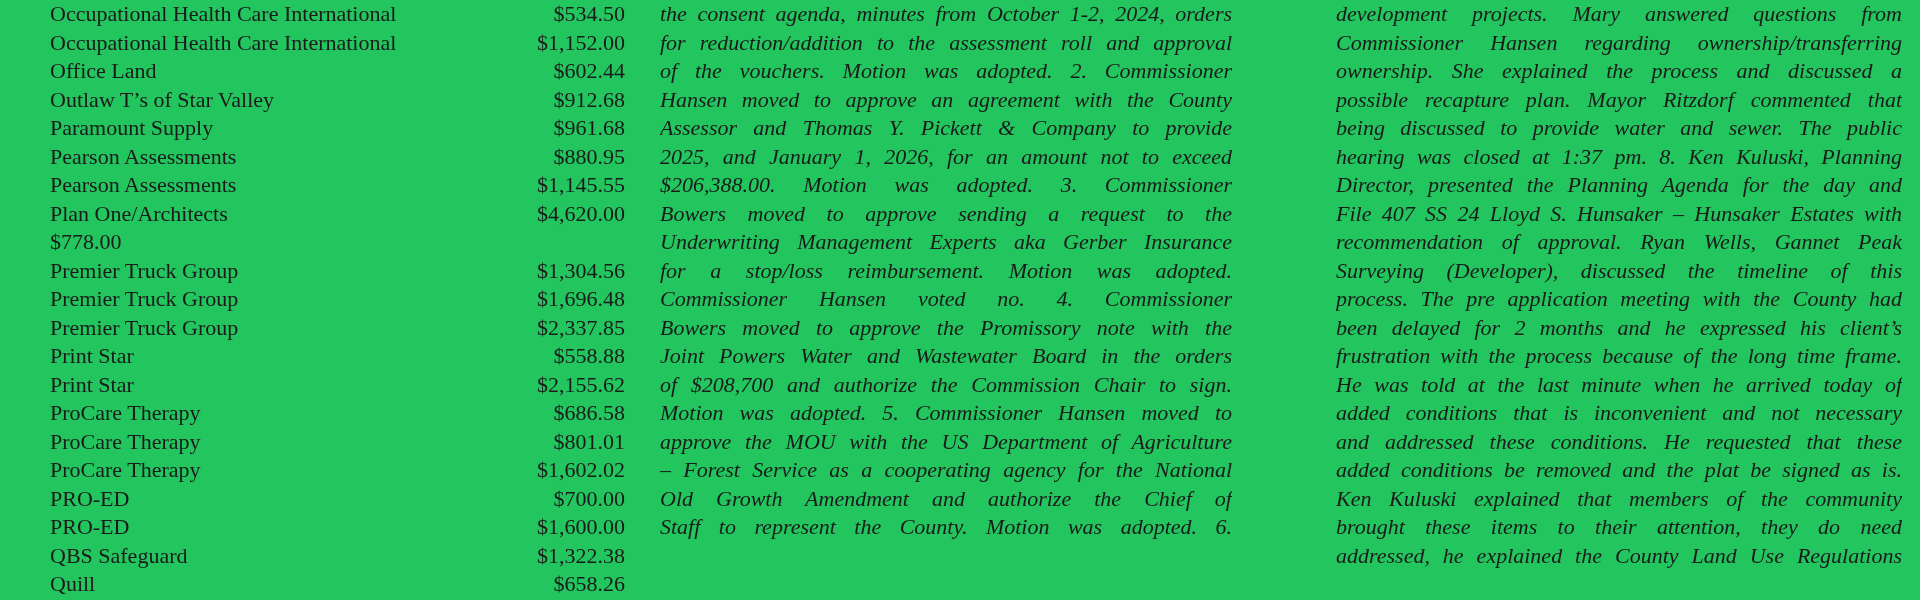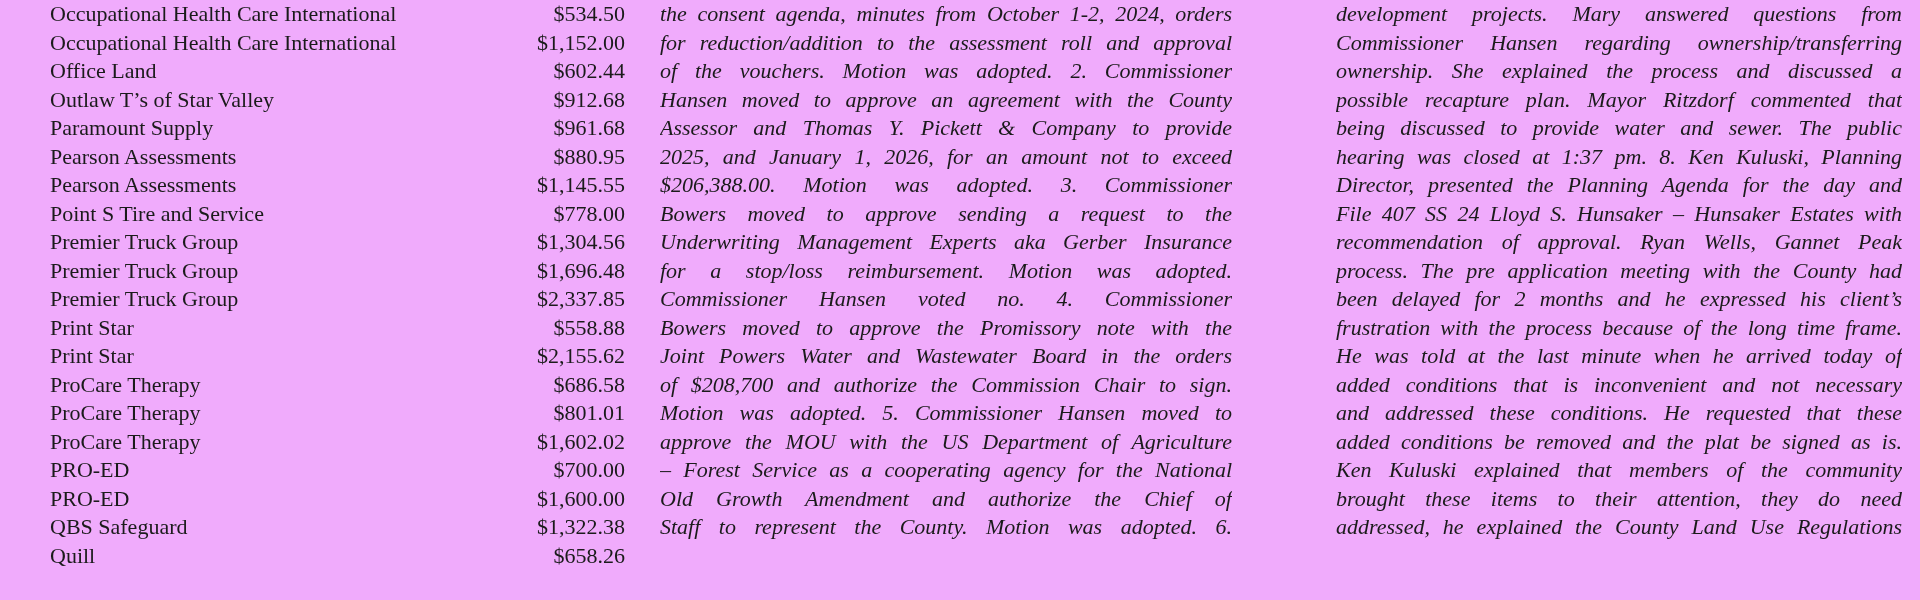--- a/index.html
+++ b/index.html
@@ -6,21 +6,21 @@
   html, body {
     margin: 0;
     padding: 0;
     background: #ffffff;
   }
   .page {
     position: relative;
     width: 1920px;
     height: 600px;
     overflow: hidden;
-    background: #f0abfc;
+    background: #22c55e;
     font-family: "Liberation Serif", "DejaVu Serif", serif;
     color: #1b1b1b;
     font-size: 22px;
   }
   
   .vendor-col {
     position: absolute;
     left: 50px;
     top: 0;
     width: 575px;
@@ -85,21 +85,24 @@
       </div>
       <div class="vendor-row">
         <span class="vendor-name">Pearson Assessments</span>
         <span class="vendor-amount">$880.95</span>
       </div>
       <div class="vendor-row">
         <span class="vendor-name">Pearson Assessments</span>
         <span class="vendor-amount">$1,145.55</span>
       </div>
       <div class="vendor-row">
-        <span class="vendor-name">Point S Tire and Service</span>
+        <span class="vendor-name">Plan One/Architects</span>
+        <span class="vendor-amount">$4,620.00</span>
+      </div>
+      <div class="vendor-row">
         <span class="vendor-amount">$778.00</span>
       </div>
       <div class="vendor-row">
         <span class="vendor-name">Premier Truck Group</span>
         <span class="vendor-amount">$1,304.56</span>
       </div>
       <div class="vendor-row">
         <span class="vendor-name">Premier Truck Group</span>
         <span class="vendor-amount">$1,696.48</span>
       </div>
@@ -168,20 +171,21 @@
   <section class="minutes-col second" id="minutes-col-2">
       <div class="text-line">development projects.  Mary answered questions from</div>
       <div class="text-line">Commissioner Hansen regarding ownership/transferring</div>
       <div class="text-line">ownership.  She explained the process and discussed a</div>
       <div class="text-line">possible recapture plan.  Mayor Ritzdorf commented that</div>
       <div class="text-line">being discussed to provide water and sewer.  The public</div>
       <div class="text-line">hearing was closed at 1:37 pm. 8.  Ken Kuluski, Planning</div>
       <div class="text-line">Director, presented the Planning Agenda for the day and</div>
       <div class="text-line">File 407 SS 24 Lloyd S. Hunsaker – Hunsaker Estates with</div>
       <div class="text-line">recommendation of approval.  Ryan Wells, Gannet Peak</div>
+      <div class="text-line">Surveying (Developer), discussed the timeline of this</div>
       <div class="text-line">process.  The pre application meeting with the County had</div>
       <div class="text-line">been delayed for 2 months and he expressed his client’s</div>
       <div class="text-line">frustration with the process because of the long time frame.</div>
       <div class="text-line">He was told at the last minute when he arrived today of</div>
       <div class="text-line">added conditions that is inconvenient and not necessary</div>
       <div class="text-line">and addressed these conditions.  He requested that these</div>
       <div class="text-line">added conditions be removed and the plat be signed as is.</div>
       <div class="text-line">Ken Kuluski explained that members of the community</div>
       <div class="text-line">brought these items to their attention, they do need</div>
       <div class="text-line">addressed, he explained the County Land Use Regulations</div>

